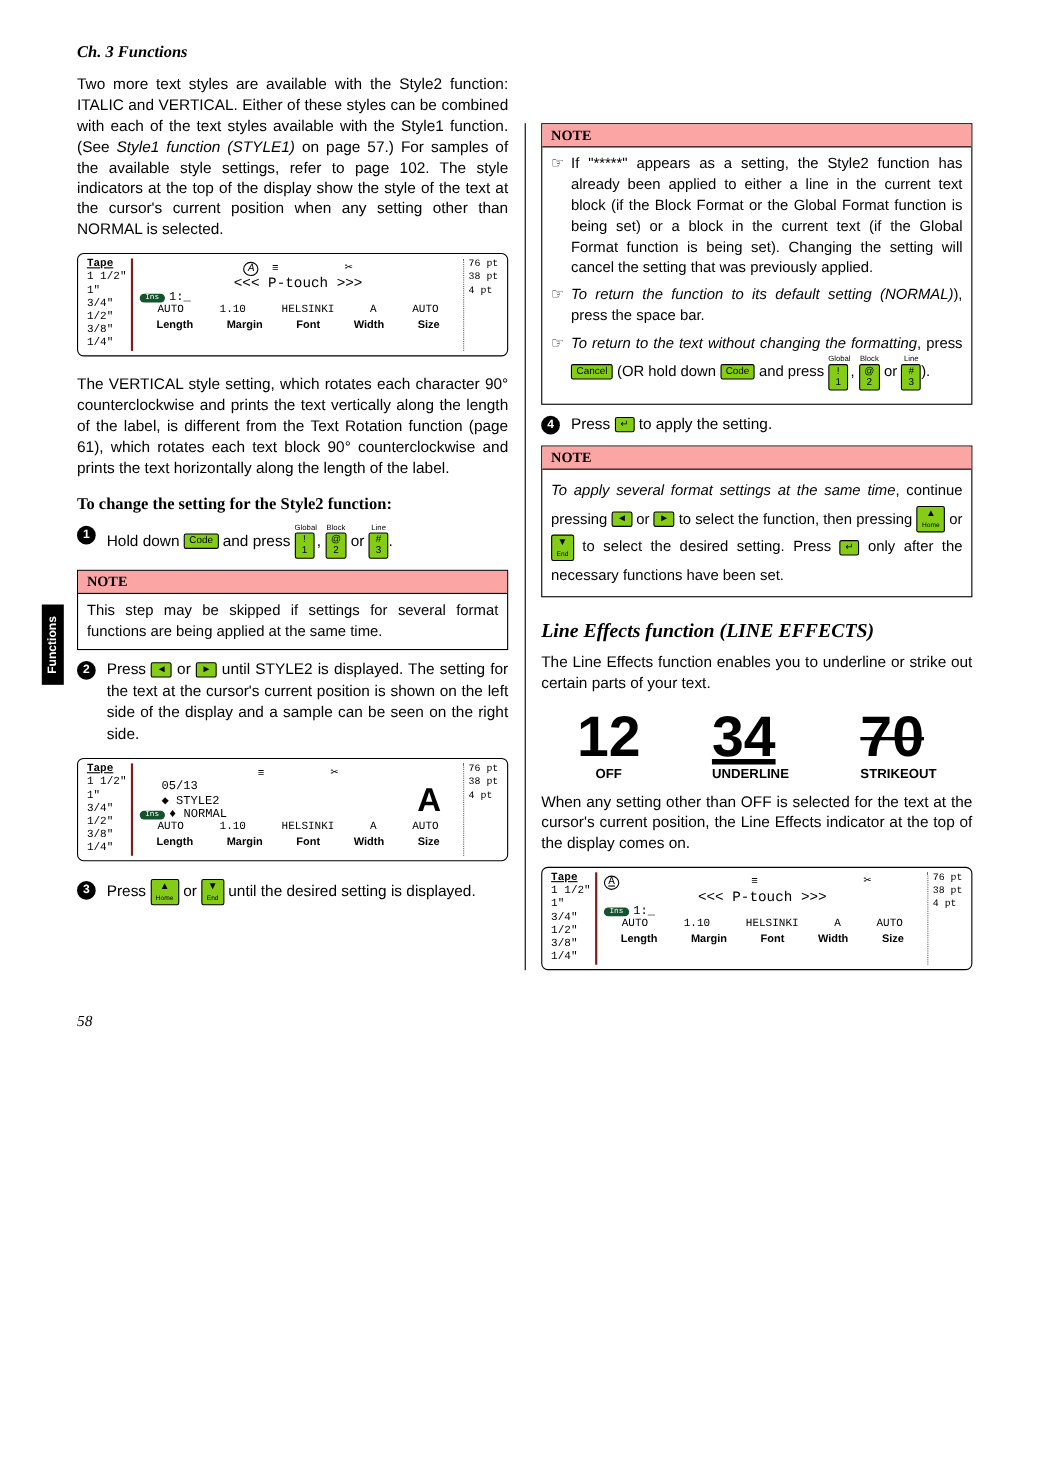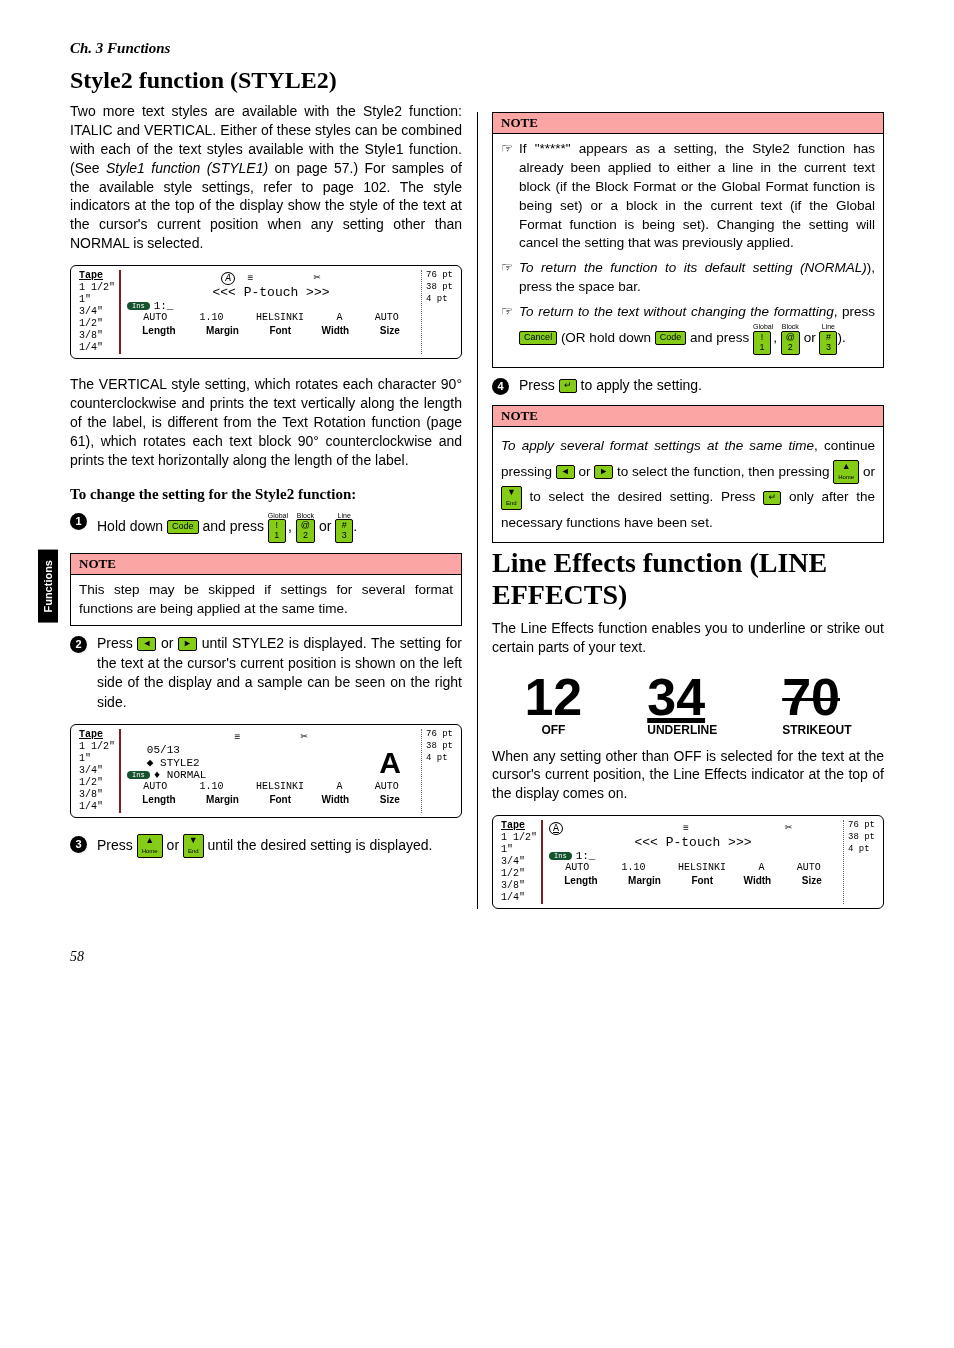--- a/index.html
+++ b/index.html
@@ -45,24 +45,25 @@
     top: 45px;
     bottom: 0;
     border-left: 1px solid #000;
   }
   h1 {
     font-size: 24px;
     font-weight: bold;
     margin-bottom: 8px;
   }
   h2 {
-    font-size: 28px;
-    font-weight: bold;
-    margin-top: 4px;
+    font-size: 18px;
+    font-weight: bold;
+    margin-top: 20px;
     margin-bottom: 8px;
+    font-style: italic;
   }
   .body {
     text-align: justify;
     line-height: 1.35;
     font-family: "Lucida Sans", "Trebuchet MS", sans-serif;
     font-size: 14px;
   }
   .subhead {
     font-weight: bold;
     font-size: 15px;
@@ -196,21 +197,20 @@
 
 <div class="side-tab">Functions</div>
 
 <div class="chapter">Ch. 3 Functions</div>
 
 <div class="columns">
 <div class="divider"></div>
 
 <div class="col">
 
-<h1>Style2 function (STYLE2)</h1>
 
 <p class="body">
   <span>Two more text styles are available with the Style2 function: </span><span class="b">ITALIC</span><span> and </span><span class="b">VERTICAL</span><span>. Either of these styles can be combined with each of the text styles available with the Style1 function. (See </span><span class="i">Style1 function (STYLE1)</span><span> on page 57.) For samples of the available style settings, refer to page 102. The style indicators at the top of the display show the style of the text at the cursor's current position when any setting other than </span><span class="b">NORMAL</span><span> is selected.</span>
 </p>
 
 <div class="lcd">
   <div class="lcd-left">
     <div class="tape">Tape</div>
     <div>1 1/2"</div>
     <div>1"</div>

